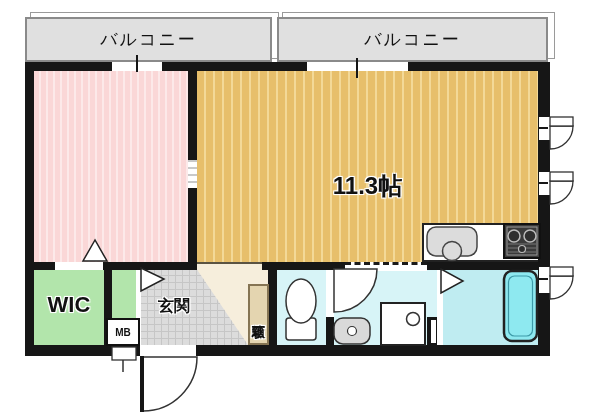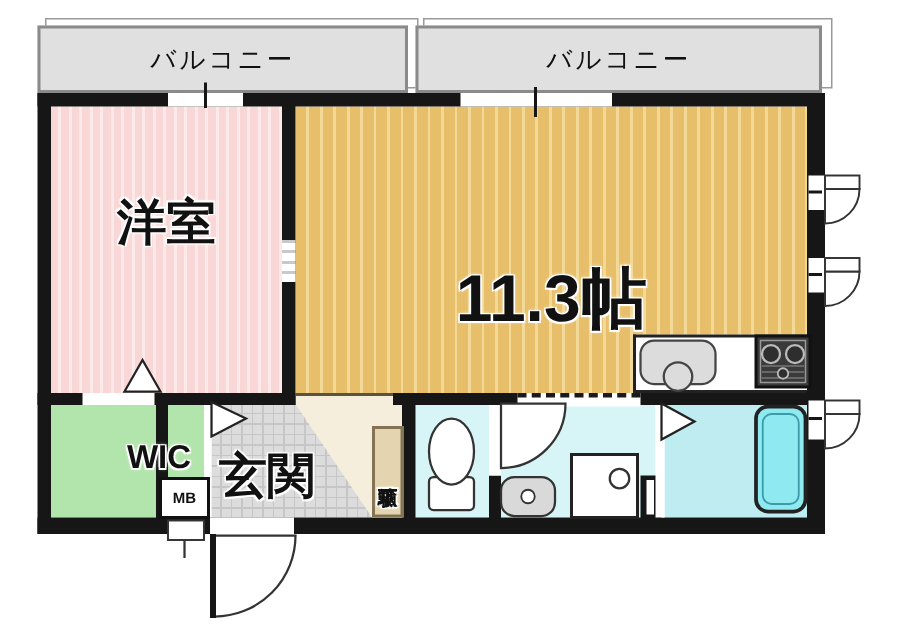--- a/index.html
+++ b/index.html
@@ -152,24 +152,23 @@
       <circle cx="530" cy="236" r="6" fill="#2e2e2e" stroke="#bbb" stroke-width="1.5"></circle>
       <circle cx="522" cy="249" r="3.5" fill="#2e2e2e" stroke="#bbb" stroke-width="1.2"></circle>
     </g>
 
     <g>
       <rect x="112" y="347" width="24" height="13" fill="#ffffff" stroke="#333" stroke-width="1.3"></rect>
       <line x1="123" y1="360" x2="123" y2="372" stroke="#333" stroke-width="1.5"></line>
     </g>
   </svg>
 
-  <div class="abs halo center" style="left:34px;top:126px;width:154px;font-size:33px;">洋室</div>
-  <div class="abs halo center" style="left:197px;top:170px;width:341px;font-size:44px;">11.3帖</div>
-  <div class="abs halo center" style="left:34px;top:292px;width:70px;font-size:22px;margin-left:37px;">WIC</div>
-  <div class="abs halo center" style="left:138px;top:296px;width:72px;font-size:32px;text-align:right;">玄関</div>
+  <div class="abs halo center" style="left:197px;top:170px;width:341px;font-size:24px;">11.3帖</div>
+  <div class="abs halo center" style="left:34px;top:292px;width:70px;font-size:22px;">WIC</div>
+  <div class="abs halo center" style="left:138px;top:296px;width:72px;font-size:16px;">玄関</div>
 
   <div class="abs" style="left:106px;top:318px;width:34px;height:28px;background:#fff;
        border:2px solid #111;box-sizing:border-box;display:flex;align-items:center;justify-content:center;">
     <span class="halo" style="font-size:10px;">MB</span>
   </div>
 
   <div class="abs" style="left:248px;top:284px;width:21px;height:61px;background:#e4d5b0;
        border:2px solid #857453;box-sizing:border-box;display:flex;align-items:center;justify-content:center;">
     <span class="halo" style="font-size:13px;writing-mode:vertical-rl;text-orientation:upright;line-height:1;">下駄箱</span>
   </div>

